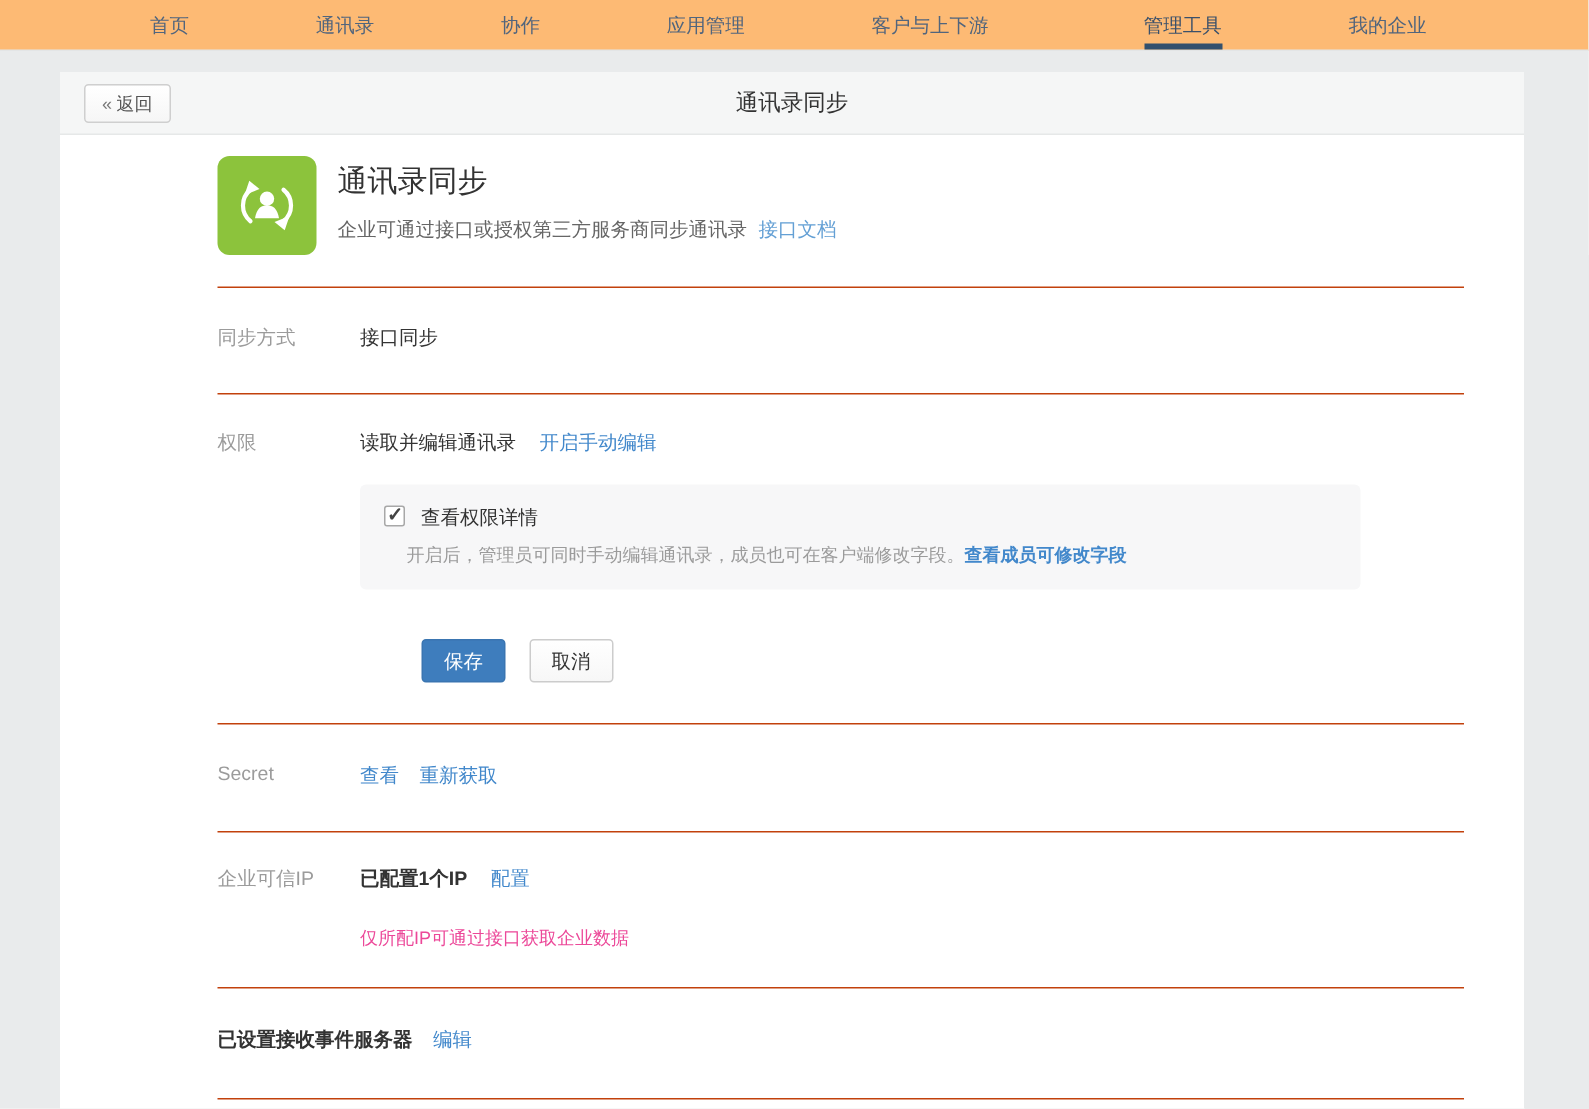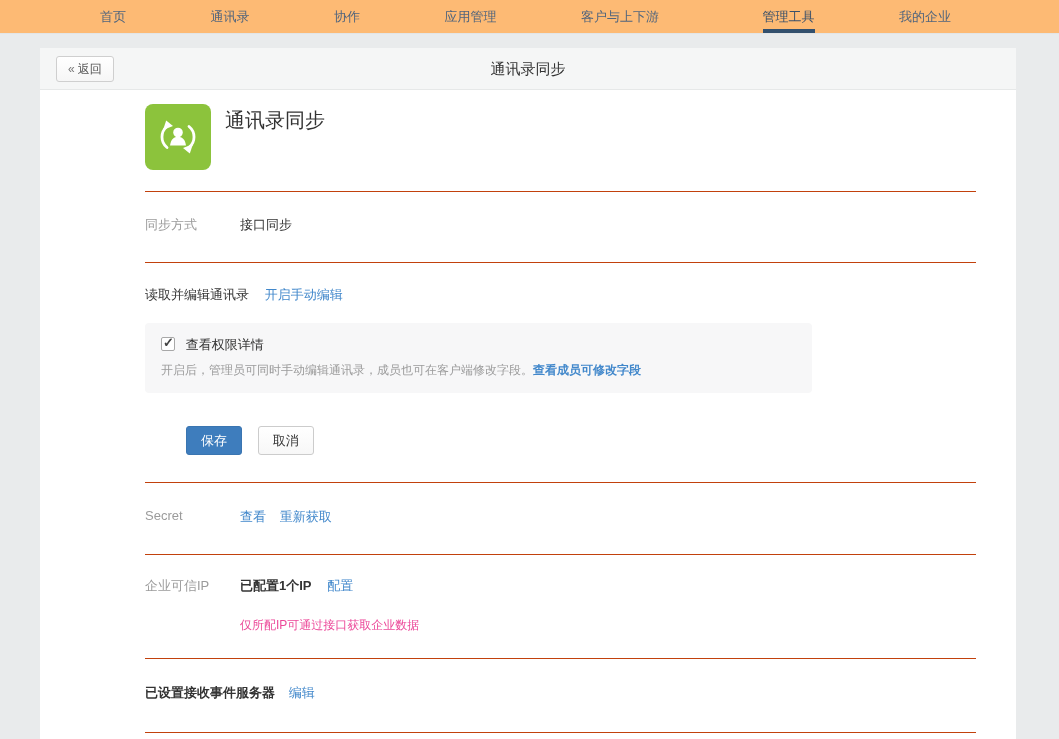--- a/index.html
+++ b/index.html
@@ -89,21 +89,21 @@
     width: 14px; height: 14px;
     border: 1px solid #a8a8a8; border-radius: 2px;
     background: #fff; position: relative;
     vertical-align: -2px; cursor: pointer; margin-right: 7px;
   }
   .cb:checked::after {
     content: "\2713"; position: absolute; left: 1px; top: -3px;
     font-size: 13px; font-weight: bold; color: #444;
   }
   .manual-edit-label { font-size: 13px; color: #333; cursor: pointer; }
-  .manual-edit-desc { margin-top: 8px; font-size: 12px; color: #9b9b9b; }
+  .manual-edit-desc { margin-top: 8px; font-size: 12px; color: #9b9b9b; margin-left: 15px; }
   .manual-edit-desc .link { font-weight: bold; }
 
   .btn-row { margin-top: 33px; margin-left: 41px; }
   .btn {
     display: inline-block; font-size: 13px; line-height: 1;
     padding: 7px 14px; border-radius: 3px; cursor: pointer;
     border: 1px solid transparent;
   }
   .btn-primary { background: #3e7dbd; border-color: #3a75b1; color: #ffffff; }
   .btn-default {
@@ -152,32 +152,37 @@
             <path d="M 35 13.5 A 13.5 13.5 0 0 1 35 34.5"></path>
           </g>
           <polygon points="9,17 12.2,7.5 19,13" fill="#ffffff"></polygon>
           <polygon points="39,31 35.8,40.5 29,35" fill="#ffffff"></polygon>
           <circle cx="24" cy="19.5" r="4.8" fill="#ffffff"></circle>
           <path d="M 16 32.5 C 17 26 20.2 23.8 24 23.8 C 27.8 23.8 31 26 32 32.5 Z" fill="#ffffff"></path>
         </svg>
       </div>
       <div class="app-head-text">
         <h1 class="app-title">通讯录同步</h1>
+        <div class="app-subtitle">
+          <span>企业可通过接口或授权第三方服务商同步通讯录</span>
+          <a class="link">接口文档</a>
+        </div>
       </div>
     </div>
 
     <div class="section sec-sync">
       <div class="row">
         <div class="row-label">同步方式</div>
         <div class="row-content">接口同步</div>
       </div>
     </div>
 
     <div class="section sec-perm">
       <div class="row">
+        <div class="row-label">权限</div>
         <div class="row-content">
           <div class="perm-line">
             <span>读取并编辑通讯录</span>
             <a class="link">开启手动编辑</a>
           </div>
 
           <div class="manual-edit-box">
             <div>
               <input type="checkbox" class="cb" id="manualEdit" checked="true" style="">
               <label for="manualEdit" class="manual-edit-label">查看权限详情</label>

